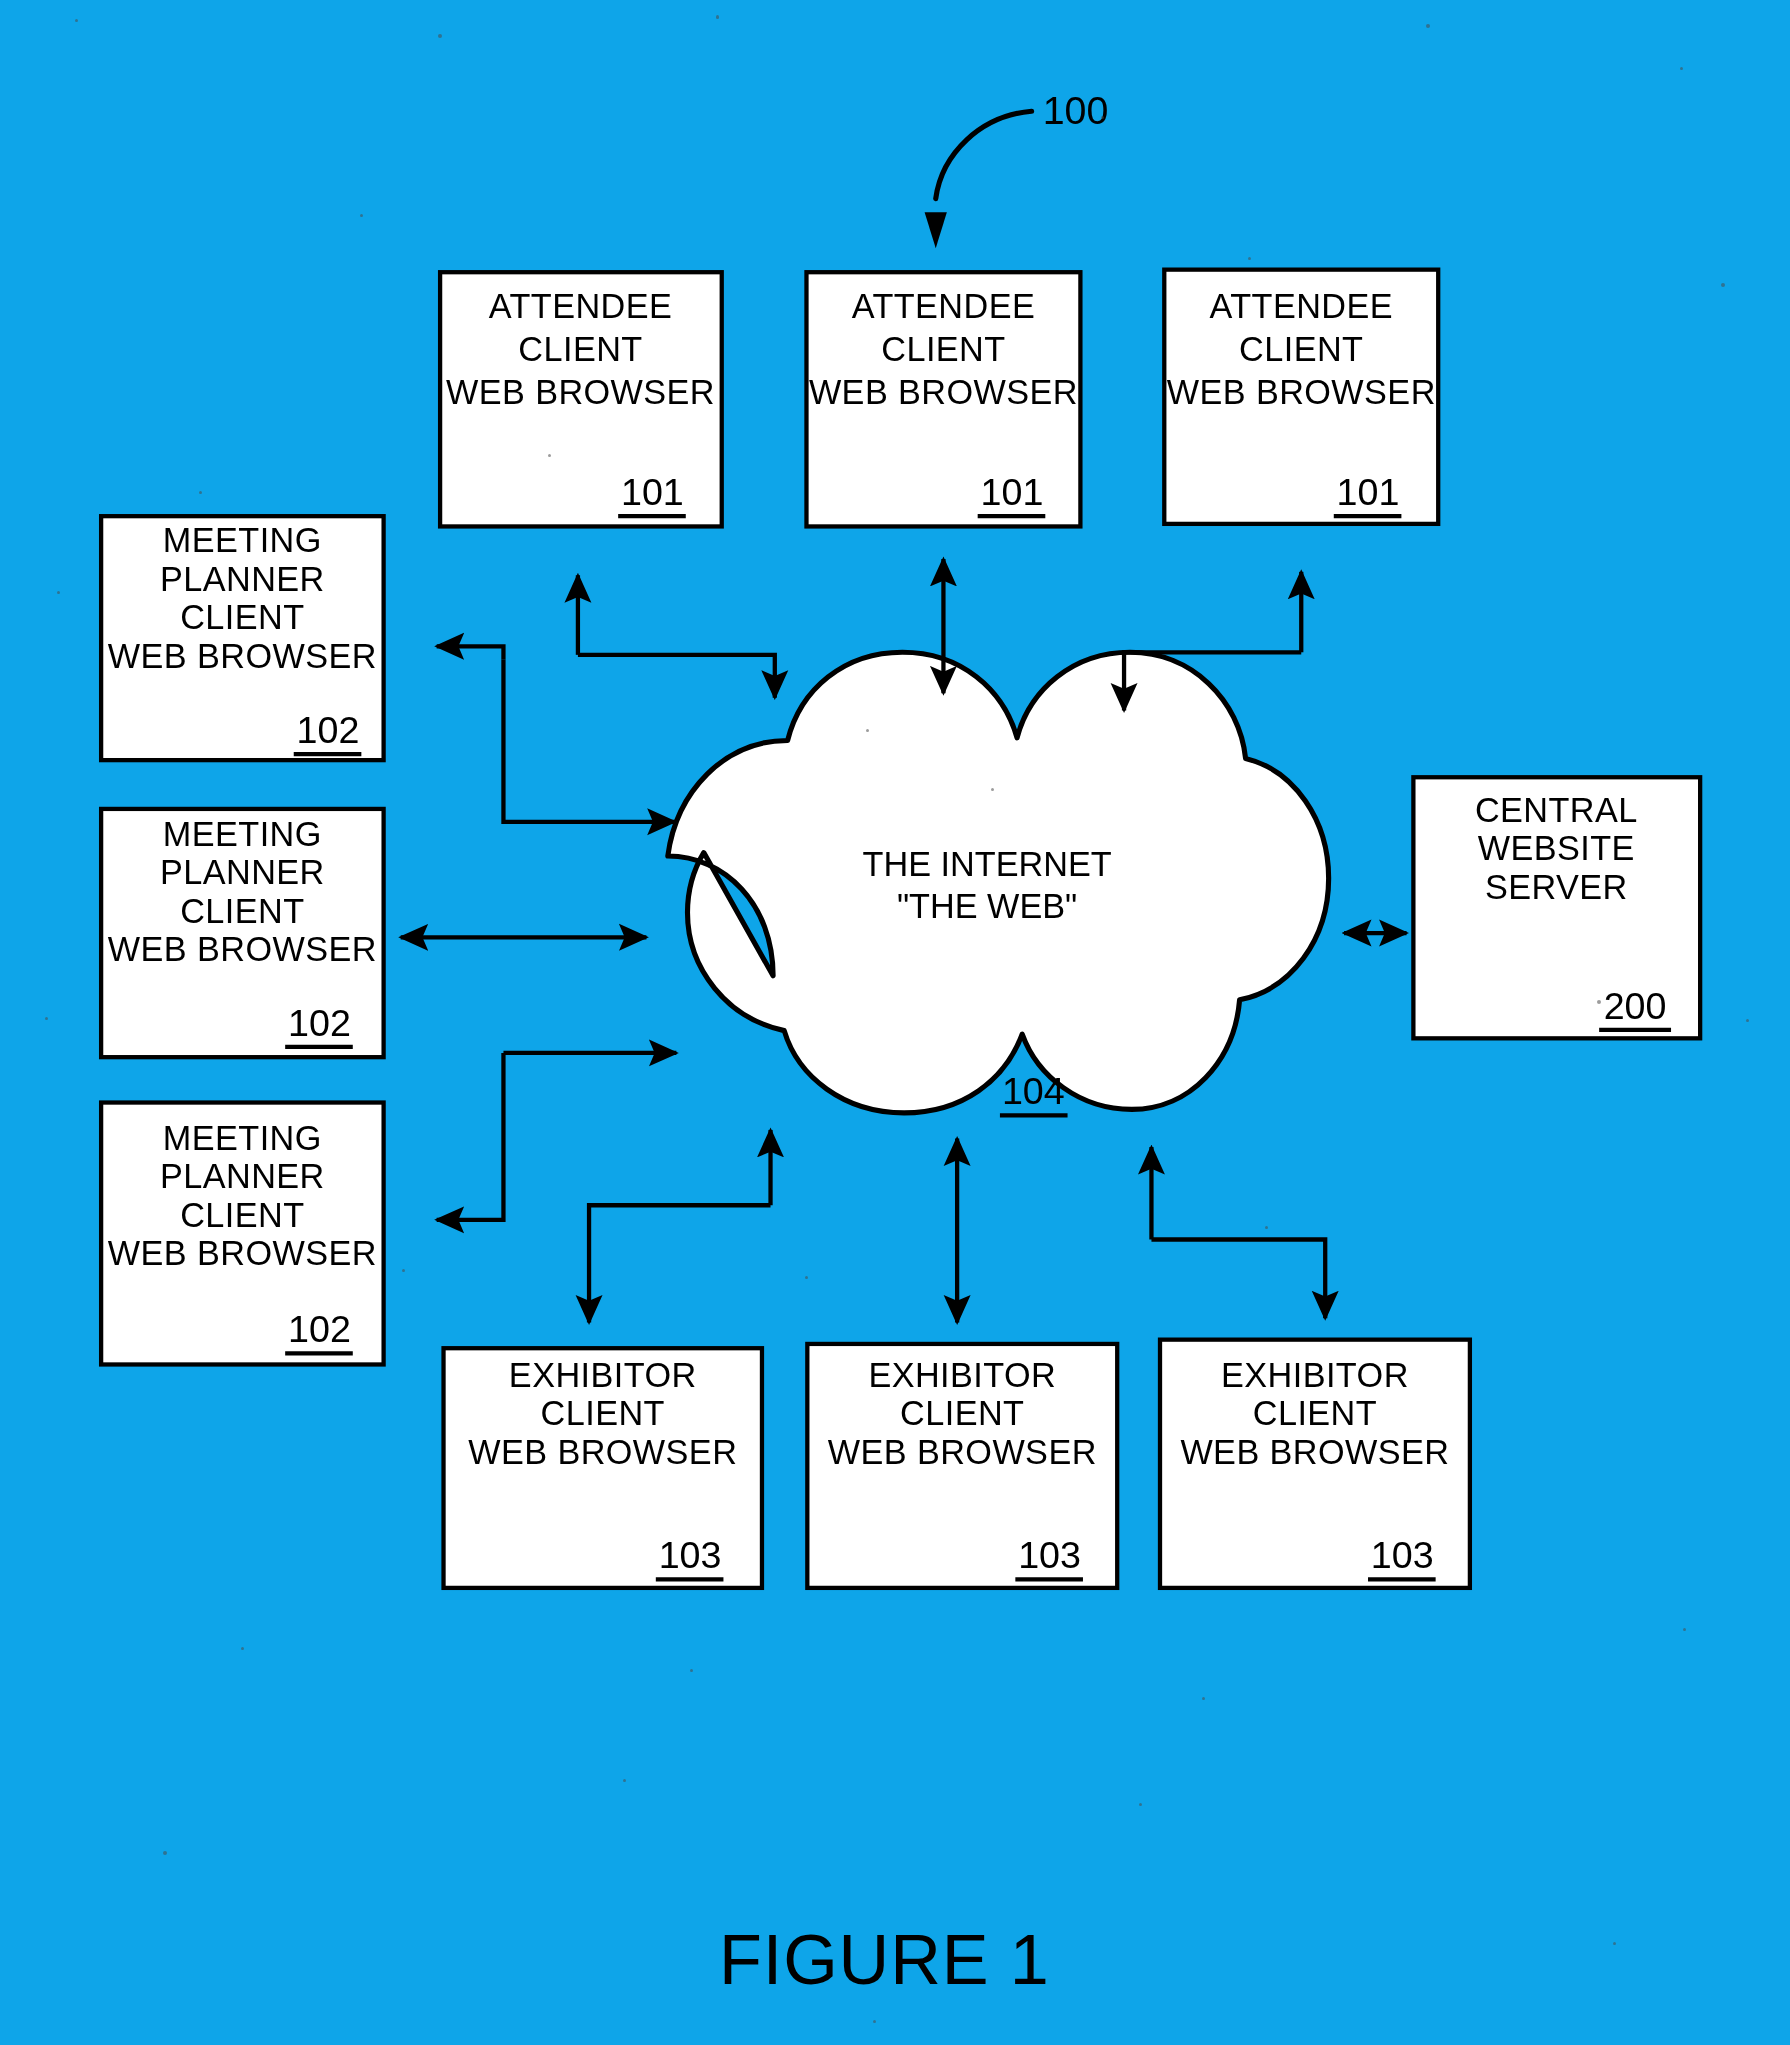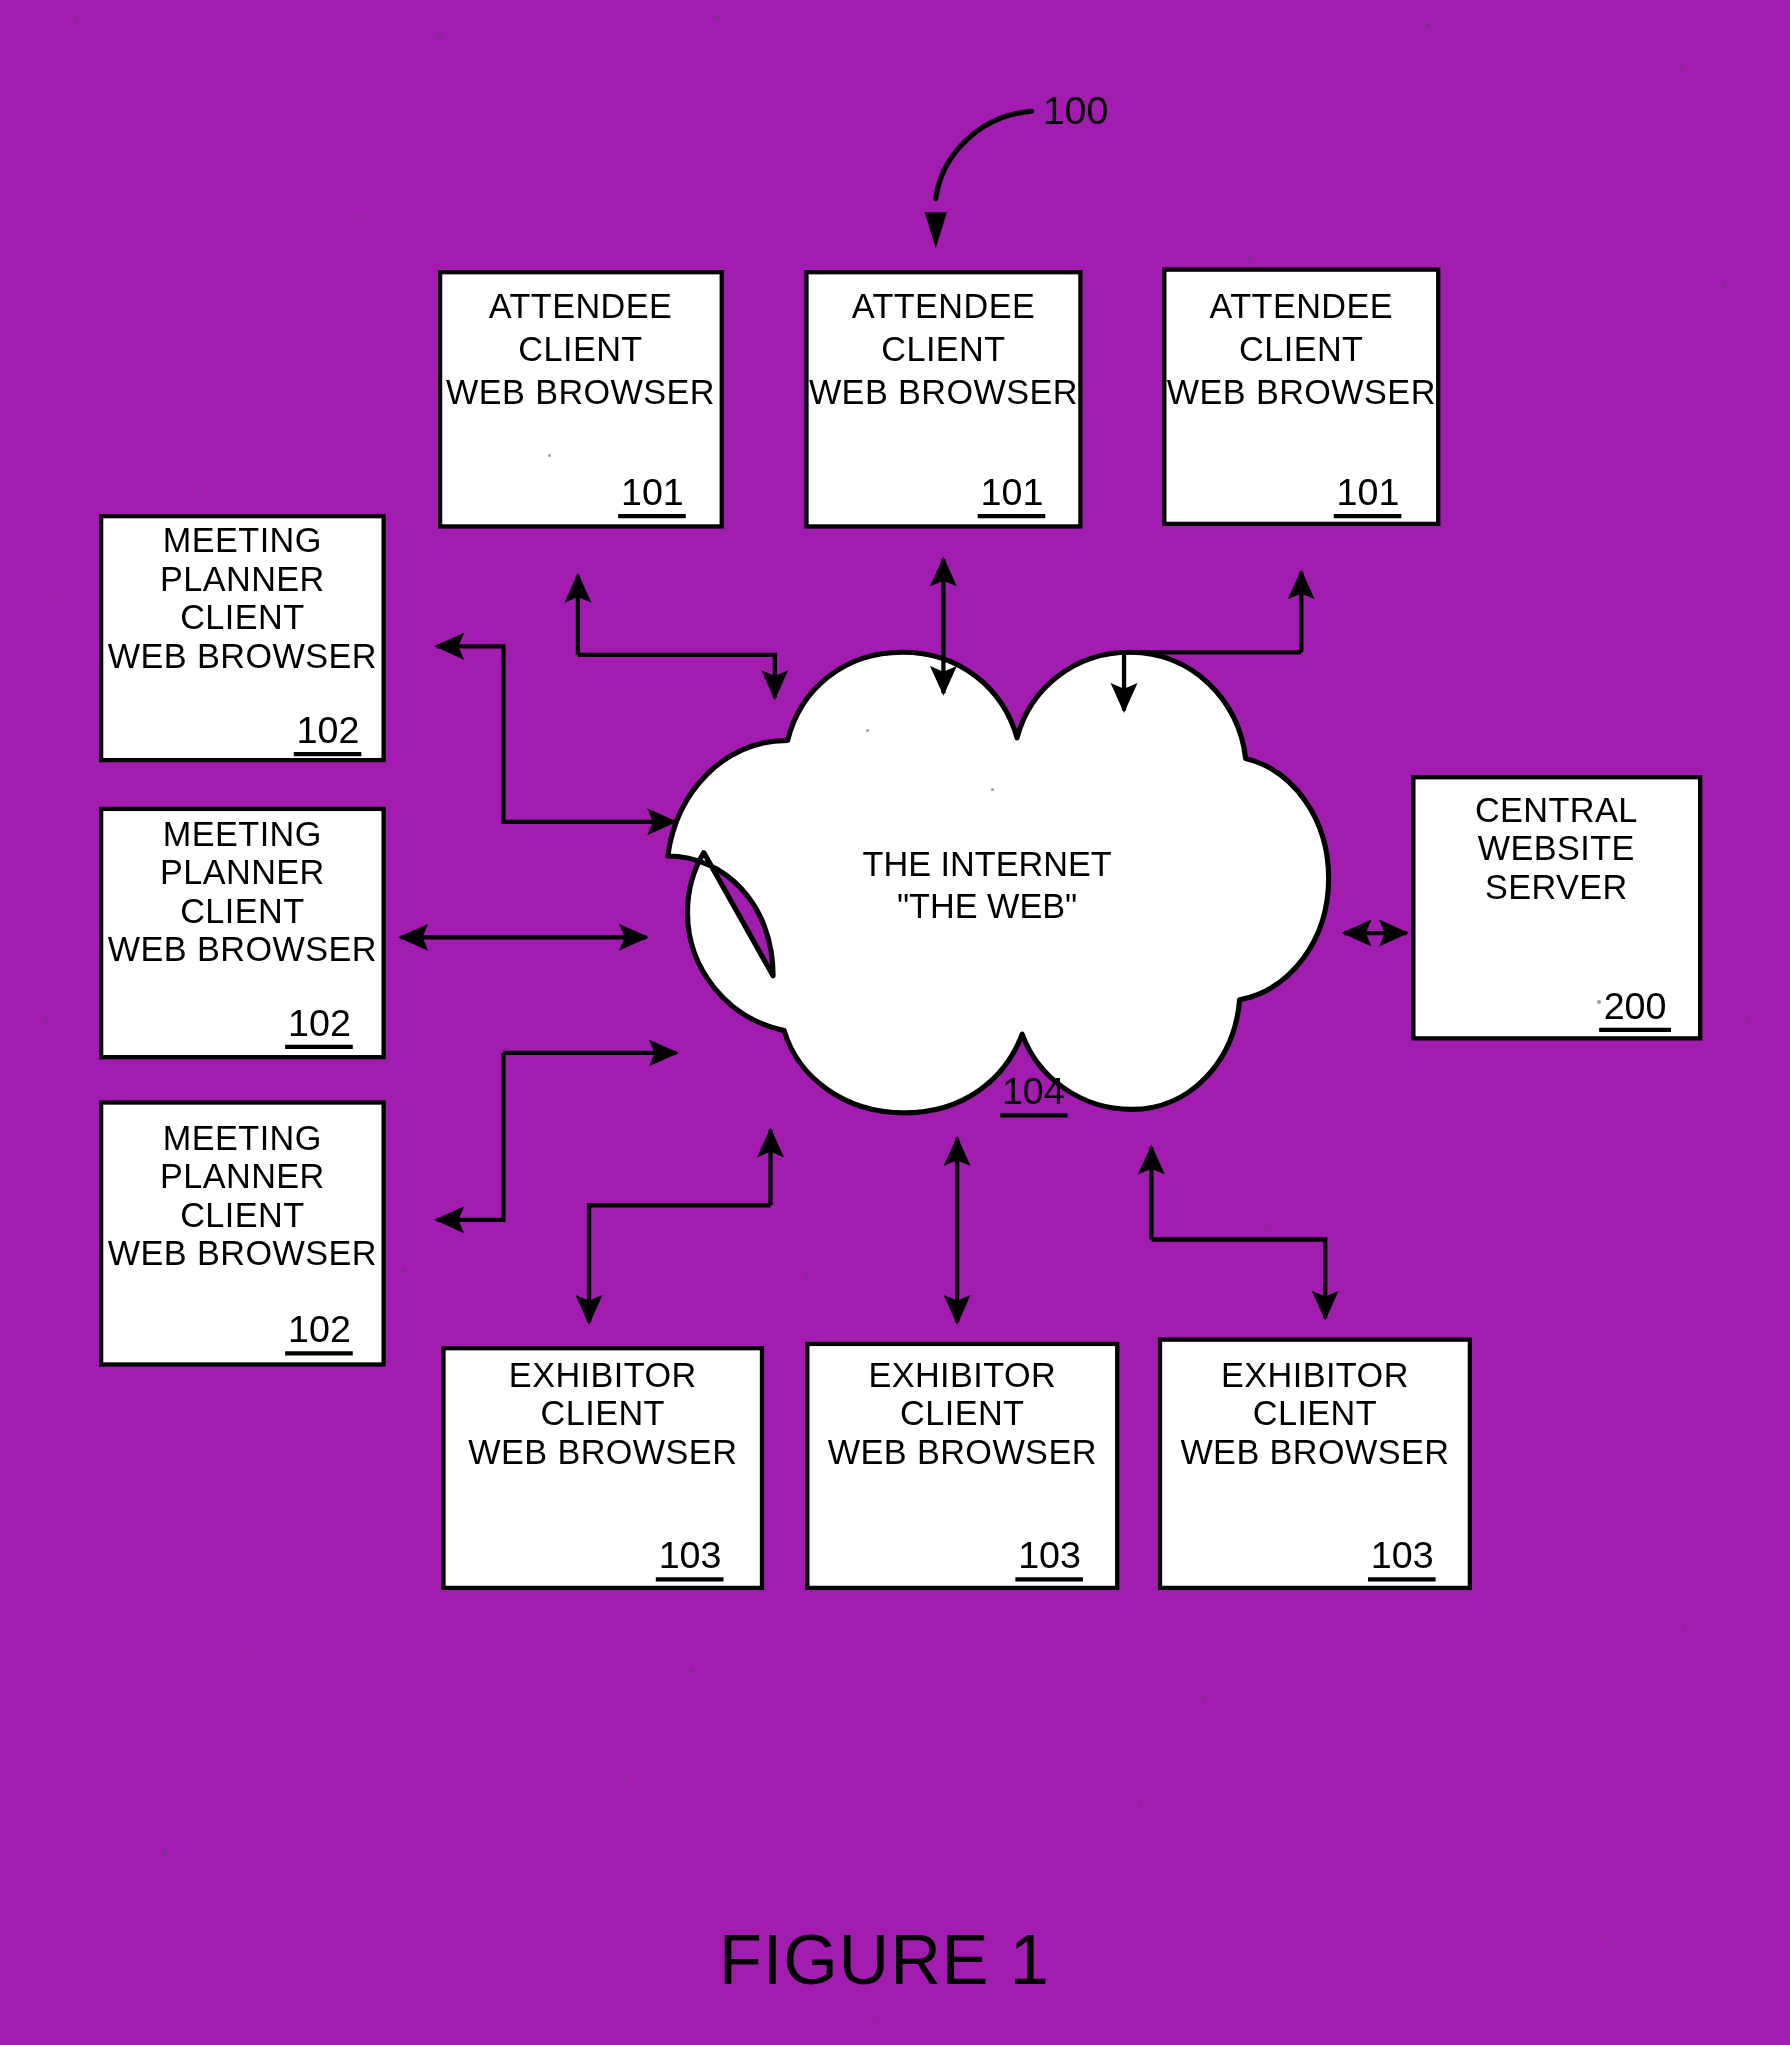--- a/index.html
+++ b/index.html
@@ -9,21 +9,21 @@
     background: #ffffff;
   }
   body {
     font-family: "Liberation Sans", sans-serif;
     color: #000000;
   }
   #page {
     position: relative;
     width: 1791px;
     height: 2045px;
-    background: #a21caf;
+    background: #0ea5e9;
     overflow: hidden;
   }
   #figure-svg {
     position: absolute;
     left: 0;
     top: 0;
     width: 1791px;
     height: 2045px;
   }
   .box-rect {

